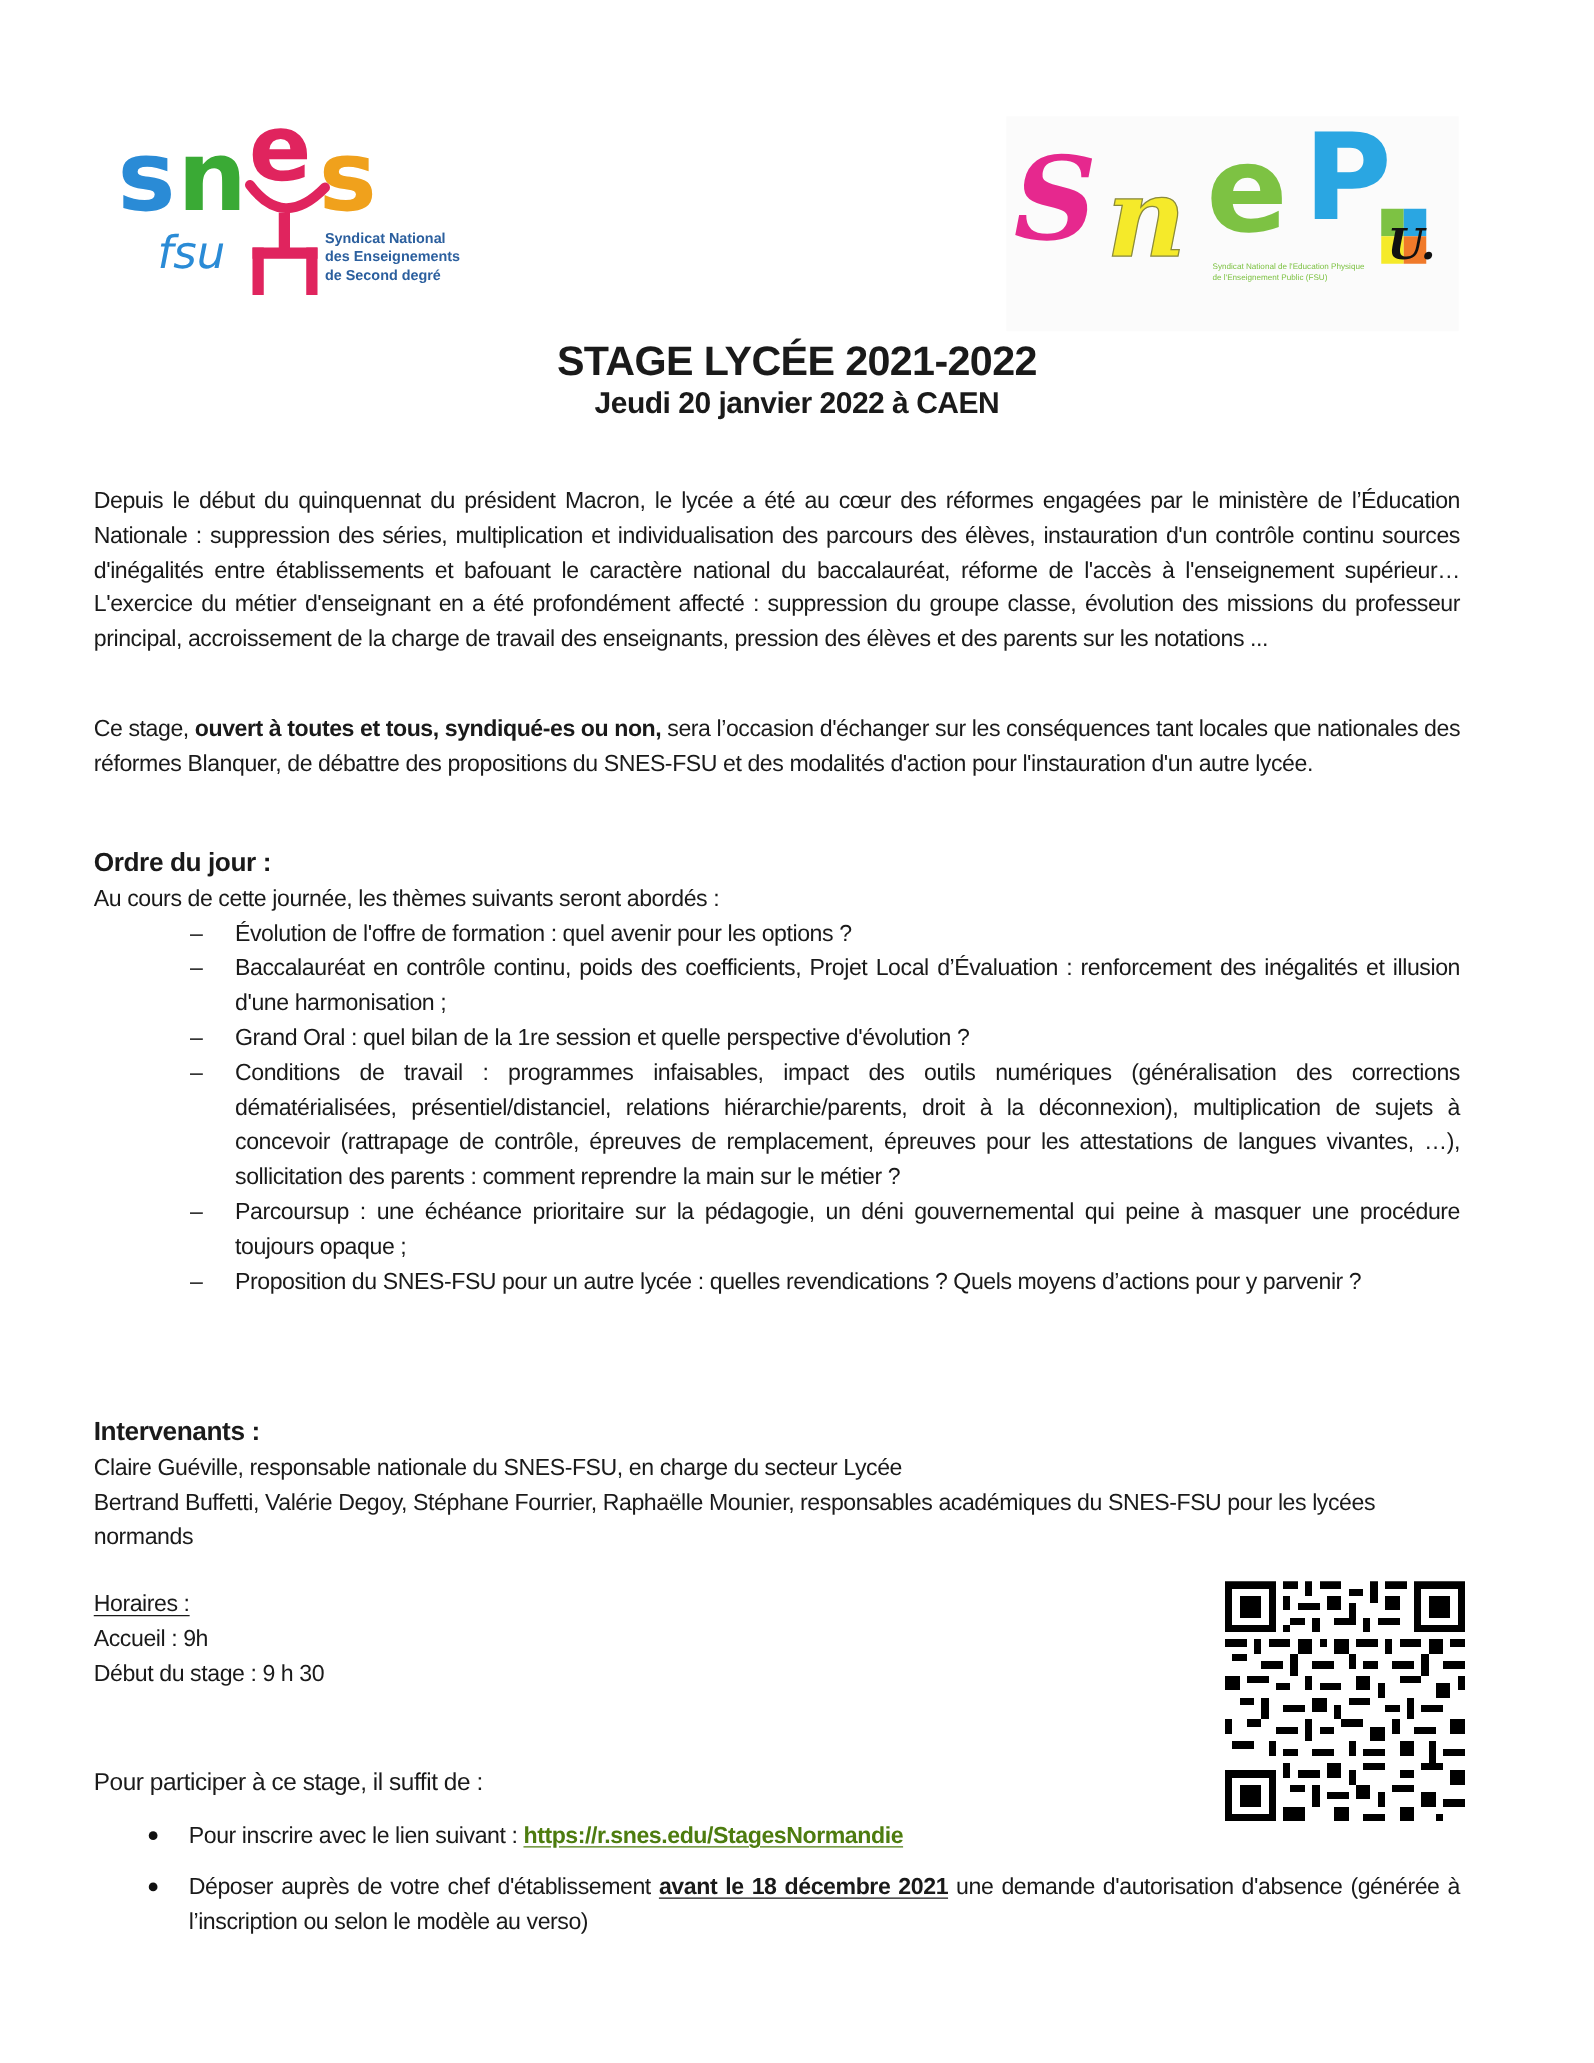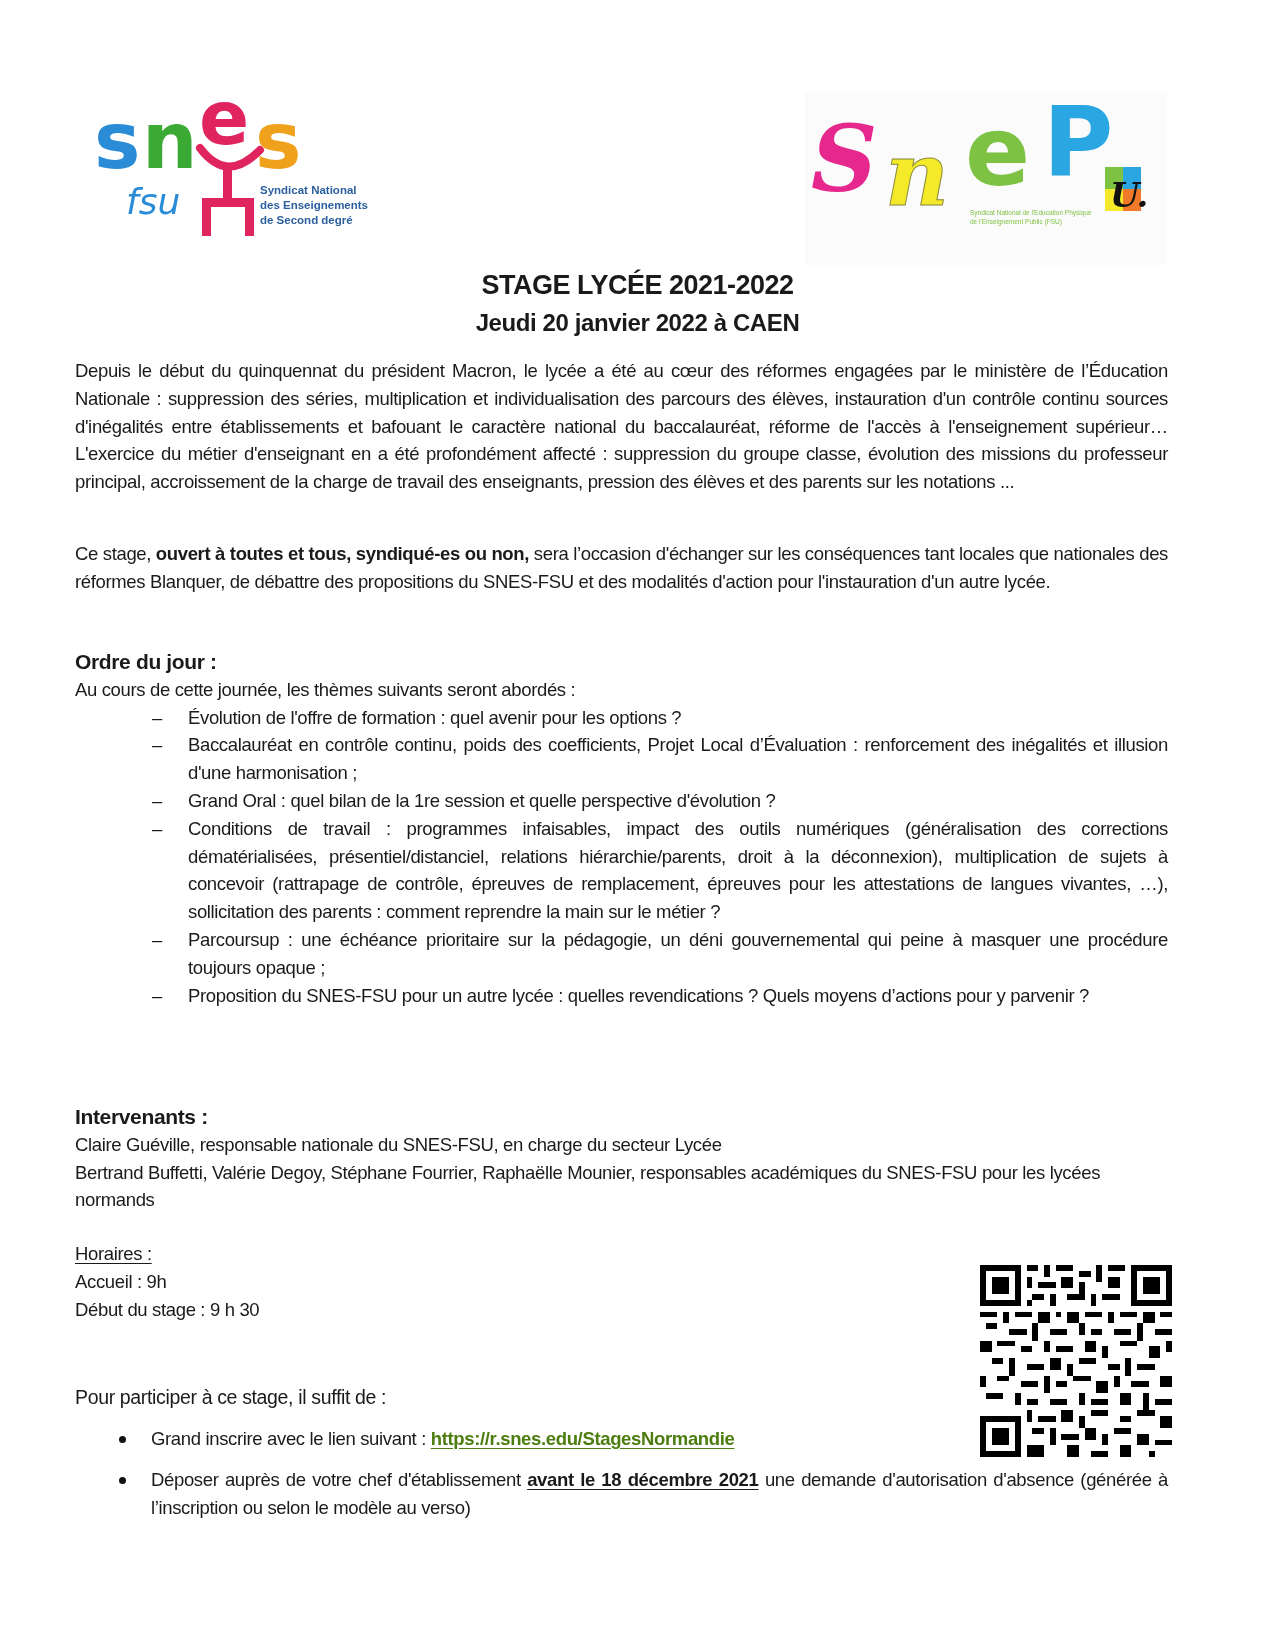--- a/index.html
+++ b/index.html
@@ -1,19 +1,19 @@
 <!DOCTYPE html>
 <html><head>
 <meta charset="utf-8">
 <style>
   html, body { margin:0; padding:0; background:#ffffff; }
   body { width:1275px; height:1650px; position:relative; overflow:hidden;
          font-family:"Liberation Sans", sans-serif; color:#1a1a1a; }
   .abs { position:absolute; }
-  .text { font-size:18.5px; line-height:27.8px; letter-spacing:-0.35px; }
+  .text { font-size:18.5px; line-height:27.8px; letter-spacing:-0.35px;margin-top:29px; }
   .just { text-align:justify; text-align-last:left; }
   .title { left:0; width:1275px; text-align:center; font-weight:bold; }
   b, .b { font-weight:bold; }
   .u { text-decoration:underline; text-underline-offset:3px; }
   .hdr { font-weight:bold; text-underline-offset:3px; font-size:21px; }
   ul.dash { list-style:none; margin:0; padding:0; }
   ul.dash li { position:relative; padding-left:113px; }
   ul.dash li .mk { position:absolute; left:77px; top:0; }
   ul.bul { list-style:none; margin:0; padding:0; }
   ul.bul li { position:relative; padding-left:76px; margin-bottom:13px; }
@@ -58,21 +58,21 @@
     <rect x="300" y="74" width="18" height="22" fill="#7dc243"></rect>
     <rect x="318" y="74" width="18" height="22" fill="#2aa6e2"></rect>
     <rect x="300" y="96" width="18" height="22" fill="#f5ea2a"></rect>
     <rect x="318" y="96" width="18" height="22" fill="#f07a2a"></rect>
     <text x="305" y="114" font-family="DejaVu Serif, serif" font-style="italic" font-weight="bold" font-size="34" fill="#111">U.</text>
     <text x="165" y="122" font-family="Liberation Sans, sans-serif" font-size="6.5" fill="#7dc243">Syndicat National de l'Education Physique</text>
     <text x="165" y="131" font-family="Liberation Sans, sans-serif" font-size="6.5" fill="#7dc243">de l'Enseignement Public (FSU)</text>
   </svg>
 </div>
 
-<div class="abs title" style="top:270px; font-size:27px; letter-spacing:-0.5px;text-align:center;">STAGE LYCÉE 2021-2022</div>
+<div class="abs title" style="top:270px; font-size:33px; letter-spacing:-0.5px;text-align:center;">STAGE LYCÉE 2021-2022</div>
 <div class="abs title" style="top:309px; font-size:24px; letter-spacing:-0.4px;">Jeudi 20 janvier 2022 à CAEN</div>
 
 <div class="abs text just" style="left:75px; top:357px; width:1093px;">Depuis le début du quinquennat du président Macron, le lycée a été au cœur des réformes engagées par le ministère de l’Éducation Nationale : suppression des séries, multiplication et individualisation des parcours des élèves, instauration d'un contrôle continu sources d'inégalités entre établissements et bafouant le caractère national du baccalauréat, réforme de l'accès à l'enseignement supérieur… L'exercice du métier d'enseignant en a été profondément affecté : suppression du groupe classe, évolution des missions du professeur principal, accroissement de la charge de travail des enseignants, pression des élèves et des parents sur les notations ...</div>
 
 <div class="abs text just" style="left:75px; top:540px; width:1093px;">
   <span>Ce stage, </span><b>ouvert à toutes et tous, syndiqué-es ou non,</b><span> sera l’occasion d'échanger sur les conséquences tant locales que nationales des réformes Blanquer, de débattre des propositions du SNES-FSU et des modalités d'action pour l'instauration d'un autre lycée.</span>
 </div>
 
 <div class="abs text" style="left:75px; top:648px; width:1093px;">
   <div class="hdr">Ordre du jour :</div>
@@ -118,20 +118,20 @@
     </g>
   </svg>
 </div>
 
 <div class="abs text" style="left:75px; top:1384px; font-weight:normal; font-size:19.5px;">Pour participer à ce stage, il suffit de :</div>
 
 <div class="abs text" style="left:75px; top:1425px; width:1093px;">
   <ul class="bul">
     <li>
       <span class="dot"></span>
-      <span>Grand inscrire avec le lien suivant : </span><a class="link" href="#">https://r.snes.edu/StagesNormandie</a>
+      <span>Pour inscrire avec le lien suivant : </span><a class="link" href="#">https://r.snes.edu/StagesNormandie</a>
     </li>
     <li class="just">
       <span class="dot"></span>
       <span>Déposer auprès de votre chef d'établissement </span><b class="u">avant le 18 décembre 2021</b><span> une demande d'autorisation d'absence (générée à l’inscription ou selon le modèle au verso)</span>
     </li>
   </ul>
 </div>
 
 </body></html>

